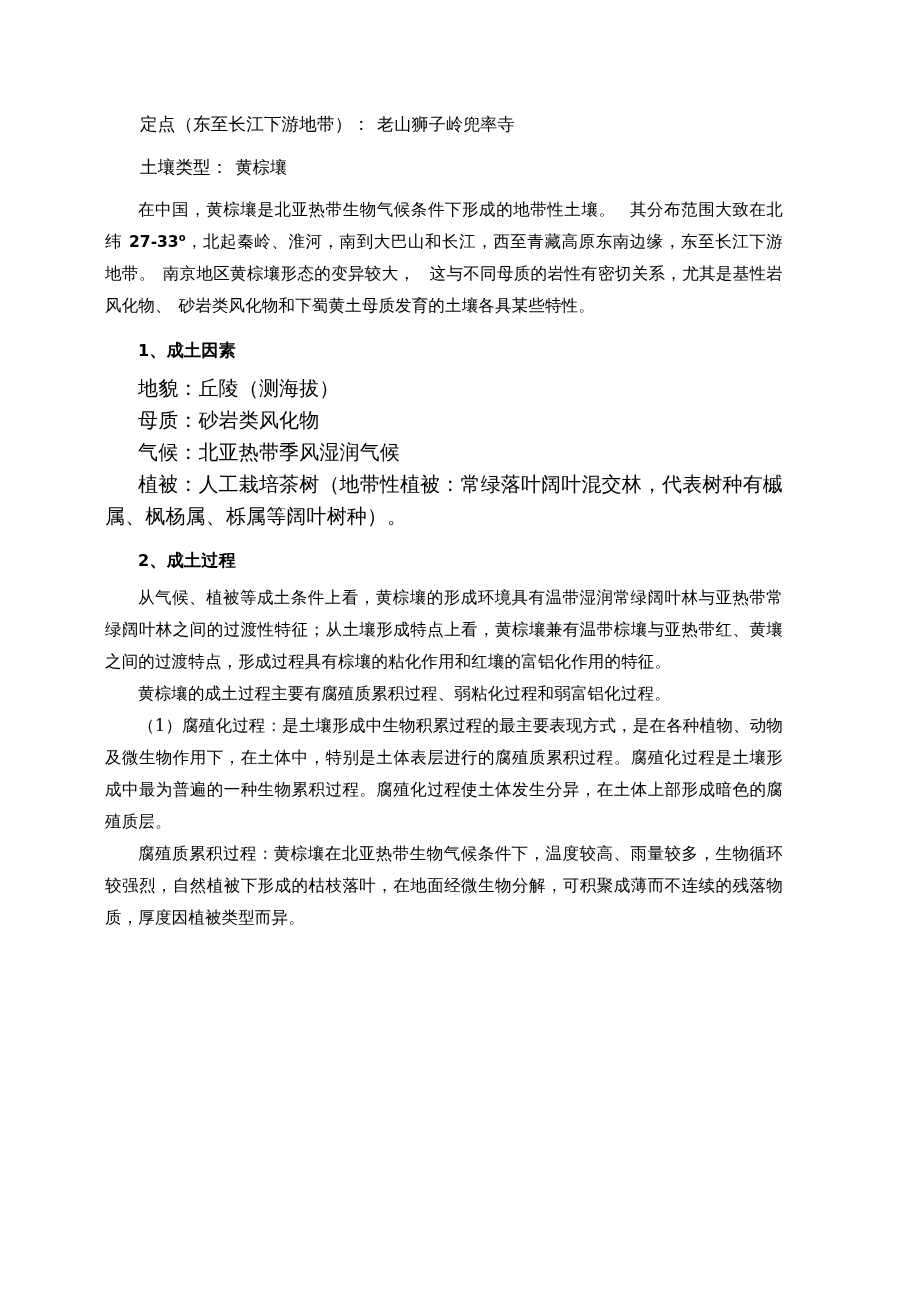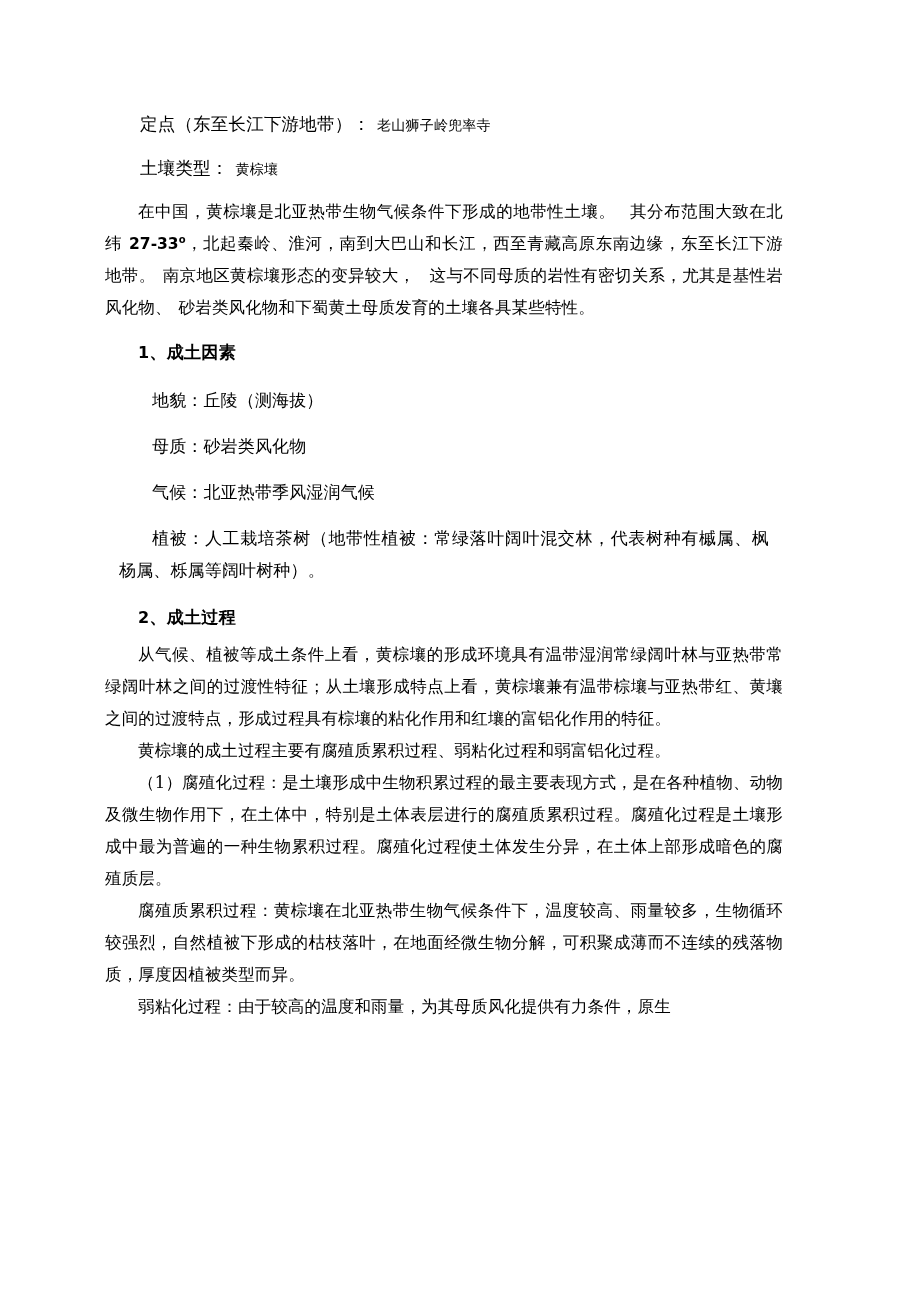--- a/index.html
+++ b/index.html
@@ -39,21 +39,21 @@
     white-space: nowrap;
   }
   .kv-line {
     font-size: 17.5px;
     line-height: 33px;
     margin: 0;
     text-indent: 35px;
     letter-spacing: 0.2px;
   }
   .kv-line .val {
-    font-size: 14px;
+    font-size: 17px;
     letter-spacing: 0.2px;
   }
   .kv-spacer { height: 10px; }
   .para {
     font-size: 16.5px;
     line-height: 32px;
     margin: 0;
     text-indent: 33px;
     text-align: justify;
     text-justify: inter-ideograph;
@@ -66,23 +66,23 @@
     margin: 11px 0 4px 0;
     text-indent: 33px;
     letter-spacing: 0.3px;
   }
   .section-head .num {
     font-family: "DejaVu Sans", "Liberation Sans", sans-serif;
     font-weight: bold;
     font-size: 16px;
   }
   .sub-line {
-    font-size: 17px;
+    font-size: 20px;
     line-height: 32px;
-    margin: 14px;
+    margin: 0;
     text-indent: 33px;
     text-align: justify;
     text-justify: inter-ideograph;
     letter-spacing: 0.15px;
   }
   .lat {
     font-family: "DejaVu Sans", "Liberation Sans", sans-serif;
     font-weight: bold;
     font-size: 15.5px;
     letter-spacing: 0;
@@ -122,16 +122,15 @@
     <p class="sub-line">母质：砂岩类风化物</p>
     <p class="sub-line">气候：北亚热带季风湿润气候</p>
     <p class="sub-line">植被：人工栽培茶树（地带性植被：常绿落叶阔叶混交林，代表树种有槭属、枫杨属、栎属等阔叶树种）。</p>
 
     <h2 class="section-head"><span class="num">2</span><span>、</span><span>成土过程</span></h2>
 
     <p class="para">从气候、植被等成土条件上看，黄棕壤的形成环境具有温带湿润常绿阔叶林与亚热带常绿阔叶林之间的过渡性特征；从土壤形成特点上看，黄棕壤兼有温带棕壤与亚热带红、黄壤之间的过渡特点，形成过程具有棕壤的粘化作用和红壤的富铝化作用的特征。</p>
     <p class="para">黄棕壤的成土过程主要有腐殖质累积过程、弱粘化过程和弱富铝化过程。</p>
     <p class="para">（1）腐殖化过程：是土壤形成中生物积累过程的最主要表现方式，是在各种植物、动物及微生物作用下，在土体中，特别是土体表层进行的腐殖质累积过程。腐殖化过程是土壤形成中最为普遍的一种生物累积过程。腐殖化过程使土体发生分异，在土体上部形成暗色的腐殖质层。</p>
     <p class="para">腐殖质累积过程：黄棕壤在北亚热带生物气候条件下，温度较高、雨量较多，生物循环较强烈，自然植被下形成的枯枝落叶，在地面经微生物分解，可积聚成薄而不连续的残落物质，厚度因植被类型而异。</p>
-    <p class="para">弱粘化过程：由于较高的温度和雨量，为其母质风化提供有力条件，原生</p>
 
   </div>
 </div>
 
 </body></html>

